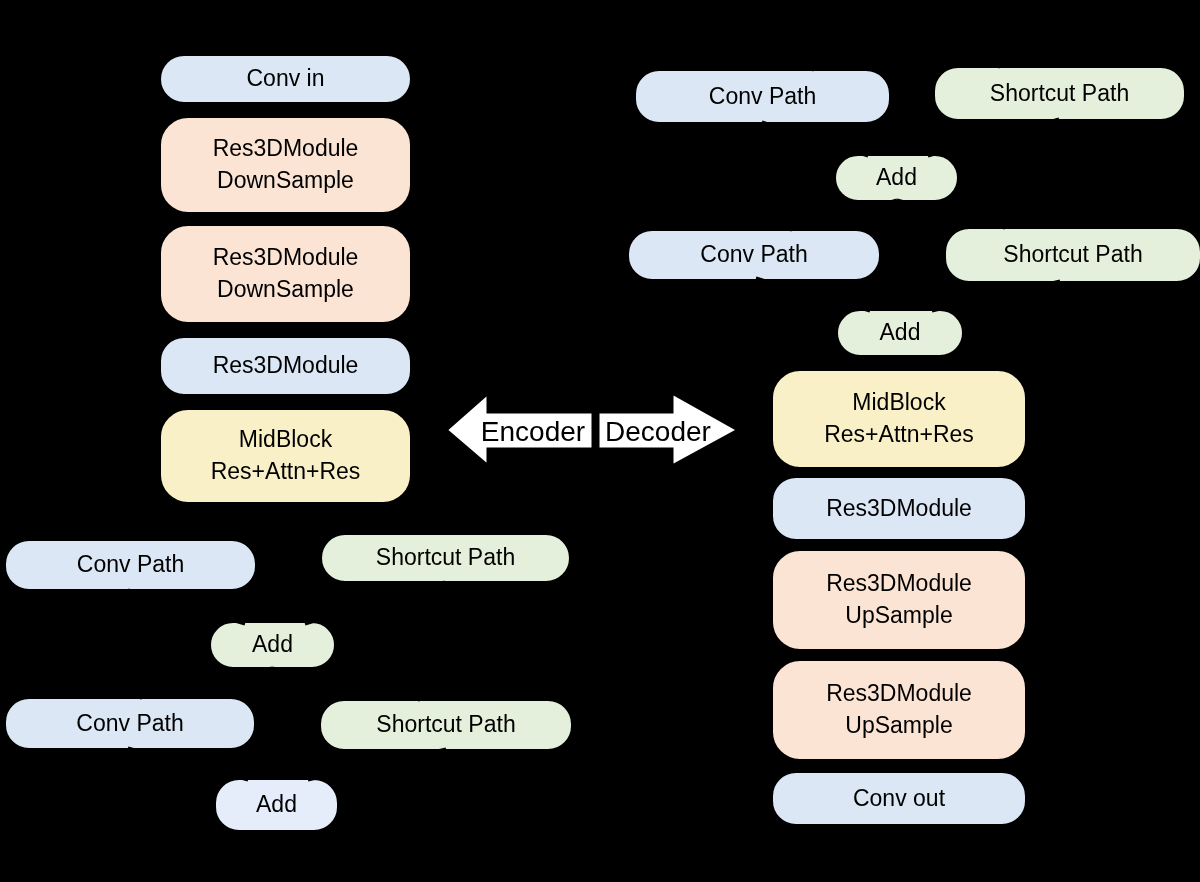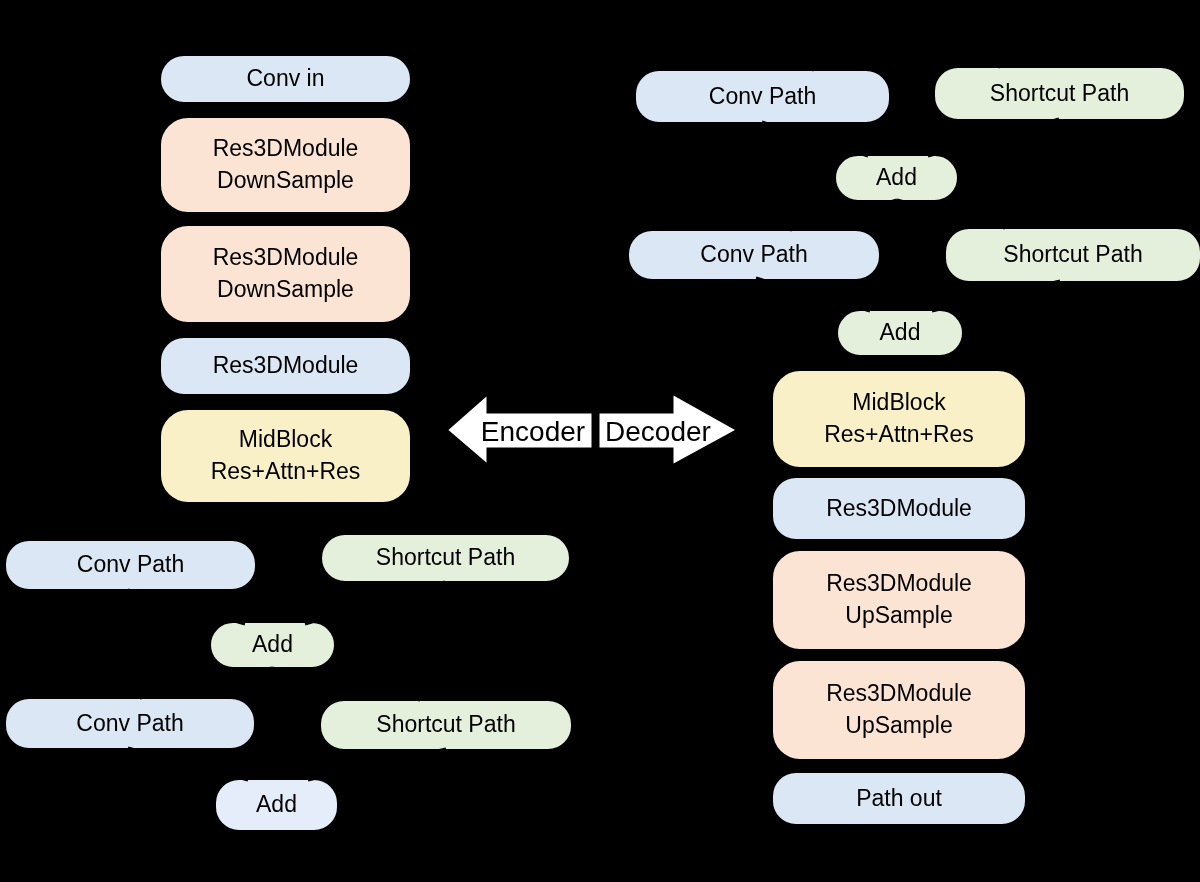--- a/index.html
+++ b/index.html
@@ -110,21 +110,21 @@
       </div>
       <div class="box" style="left: 770px; top: 548px; width: 258px; height: 104px; background: rgb(252, 228, 212); border-radius: 30px;">
         <div class="ln">Res3DModule</div>
         <div class="ln">UpSample</div>
       </div>
       <div class="box" style="left: 770px; top: 658px; width: 258px; height: 104px; background: rgb(252, 228, 212); border-radius: 30px;">
         <div class="ln">Res3DModule</div>
         <div class="ln">UpSample</div>
       </div>
       <div class="box" style="left: 770px; top: 770px; width: 258px; height: 57px; background: rgb(219, 231, 244); border-radius: 26px;">
-        <div class="ln">Path out</div>
+        <div class="ln">Conv out</div>
       </div>
     </div>
 
   <svg id="arrows-svg" width="1200" height="882" viewBox="0 0 1200 882">
     <polygon id="encoder-arrow" fill="#ffffff" stroke="#000000" stroke-width="3" stroke-linejoin="miter" points="446,430 488,393 488,412 593,412 593,449 488,449 488,466"></polygon>
     <polygon id="decoder-arrow" fill="#ffffff" stroke="#000000" stroke-width="3" stroke-linejoin="miter" points="598,412 672,412 672,393 738,430 672,466 672,449 598,449"></polygon>
     <text class="arrow-label" id="encoder-label" text-anchor="middle" dominant-baseline="central" x="533" y="431">Encoder</text>
     <text class="arrow-label" id="decoder-label" text-anchor="middle" dominant-baseline="central" x="658" y="431">Decoder</text>
   </svg>
 

